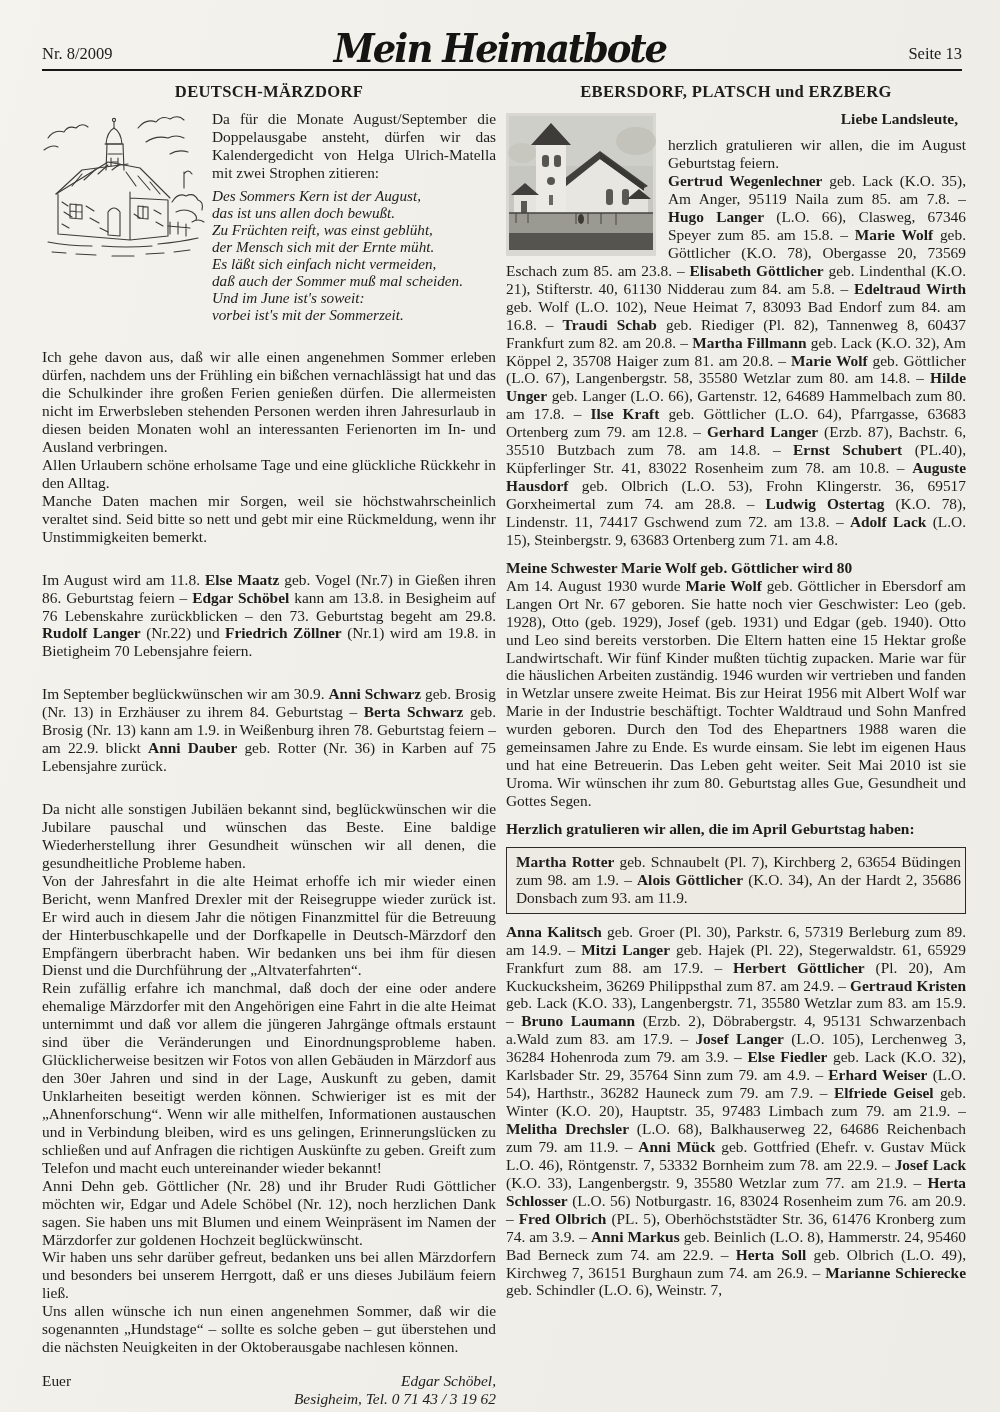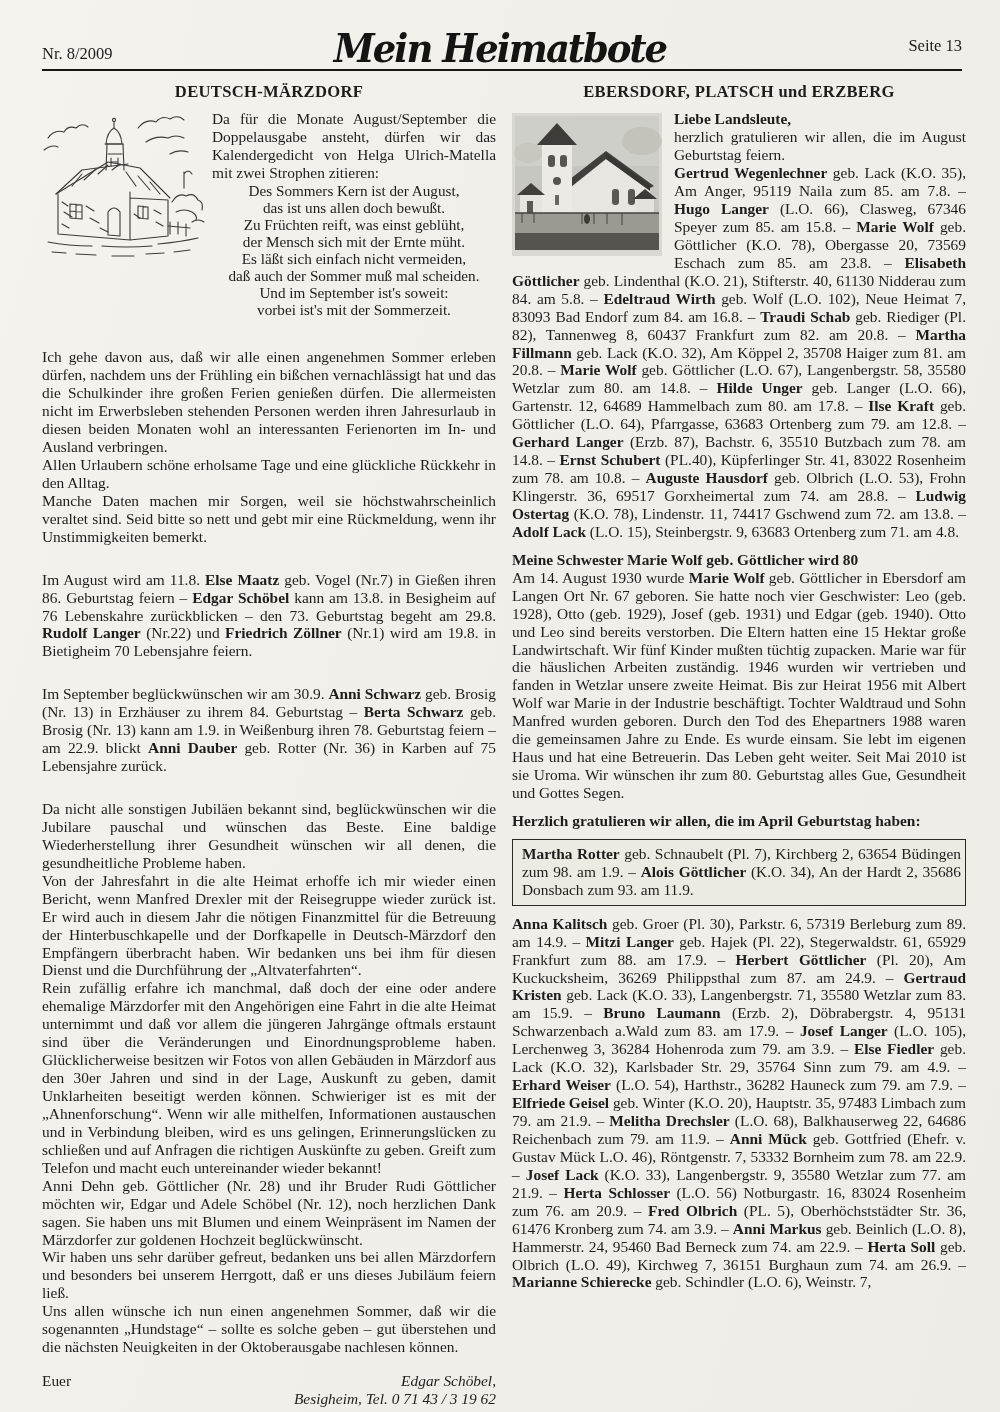--- a/index.html
+++ b/index.html
@@ -16,50 +16,51 @@
   .masthead{
     position:absolute;top:26px;left:0;right:0;
     text-align:center;
     font-family:"DejaVu Serif", serif;
     font-weight:bold;font-style:italic;
     font-size:37px;letter-spacing:-2px;
     transform:scaleY(1.04);
     color:#141412;
   }
   .issue{position:absolute;top:44px;left:42px;font-size:16.5px;}
-  .pageno{position:absolute;top:36px;right:38px;font-size:16.5px;}
+  .pageno{position:absolute;top:44px;right:38px;font-size:16.5px;}
   .rule{position:absolute;top:69px;left:42px;right:38px;border-top:2.2px solid #171715;}
   
   .cols{
     position:absolute;top:80px;left:42px;right:34px;
-    display:flex;gap:16px;
+    display:flex;gap:10px;
     font-size:15.4px;line-height:1.165;
   }
   .col-left{width:454px;flex:0 0 auto;}
   .col-right{flex:1 1 auto;min-width:0;}
   h2.colhead{
     margin:2px 0 9px 0;text-align:center;
     font-size:16.6px;font-weight:bold;letter-spacing:.3px;
   }
   p.just{margin:0;text-align:justify;}
   p.gap{margin-top:25px;}
   .clear{clear:both;}
   b{font-weight:bold;}
   
   .sketch-float{float:left;width:170px;height:213px;}
   .sketch-float svg{display:block;}
   .poem{
-    text-align:center;
+    margin-top:5px;
+    text-align:left;font-style:italic;
     font-size:15.2px;line-height:1.12;
   }
   .signature{margin-top:16px;display:flex;justify-content:space-between;align-items:flex-start;}
   .sig-right{text-align:right;font-style:italic;}
   
   .photo-float{float:left;width:150px;height:143px;margin:3px 12px 3px 0;}
-  .salutation{font-weight:bold;margin:0;}
+  .salutation{font-weight:bold;margin:8px;text-align:right;}
   .subhead{font-weight:bold;margin:10px 0 0 0;text-align:justify;}
   .box{
     border:1.6px solid #2b2a27;
     background:#eceae3;
     padding:5px 4px 6px 9px;
     margin:9px 0 9px 0;
   }
   .box p{margin:0;text-align:justify;}
 </style>
 </head>
@@ -122,21 +123,21 @@
 
       <p class="just">Da für die Monate August/September die Doppelausgabe ansteht, dürfen wir das Kalendergedicht von Helga Ulrich-Matella mit zwei Strophen zitieren:</p>
 
       <div class="poem">
         <div>Des Sommers Kern ist der August,</div>
         <div>das ist uns allen doch bewußt.</div>
         <div>Zu Früchten reift, was einst geblüht,</div>
         <div>der Mensch sich mit der Ernte müht.</div>
         <div>Es läßt sich einfach nicht vermeiden,</div>
         <div>daß auch der Sommer muß mal scheiden.</div>
-        <div>Und im September ist's soweit:</div>
+        <div>Und im June ist's soweit:</div>
         <div>vorbei ist's mit der Sommerzeit.</div>
       </div>
       <div class="clear"></div>
 
       <p class="just gap"><span>Ich gehe davon aus, daß wir alle einen angenehmen Sommer erleben dürfen, nachdem uns der Frühling ein bißchen vernachlässigt hat und das die Schulkinder ihre großen Ferien genießen dürfen. Die allermeisten nicht im Erwerbsleben stehenden Personen werden ihren Jahresurlaub in diesen beiden Monaten wohl an interessanten Ferienorten im In- und Ausland verbringen.</span></p>
       <p class="just"><span>Allen Urlaubern schöne erholsame Tage und eine glückliche Rückkehr in den Alltag.</span></p>
       <p class="just"><span>Manche Daten machen mir Sorgen, weil sie höchstwahrscheinlich veraltet sind. Seid bitte so nett und gebt mir eine Rückmeldung, wenn ihr Unstimmigkeiten bemerkt.</span></p>
       <p class="just gap"><span>Im August wird am 11.8. </span><b>Else Maatz</b><span> geb. Vogel (Nr.7) in Gießen ihren 86. Geburtstag feiern – </span><b>Edgar Schöbel</b><span> kann am 13.8. in Besigheim auf 76 Lebenskahre zurückblicken – den 73. Geburtstag begeht am 29.8. </span><b>Rudolf Langer</b><span> (Nr.22) und </span><b>Friedrich Zöllner</b><span> (Nr.1) wird am 19.8. in Bietigheim 70 Lebensjahre feiern.</span></p>
       <p class="just gap"><span>Im September beglückwünschen wir am 30.9. </span><b>Anni Schwarz</b><span> geb. Brosig (Nr. 13) in Erzhäuser zu ihrem 84. Geburtstag – </span><b>Berta Schwarz</b><span> geb. Brosig (Nr. 13) kann am 1.9. in Weißenburg ihren 78. Geburtstag feiern – am 22.9. blickt </span><b>Anni Dauber</b><span> geb. Rotter (Nr. 36) in Karben auf 75 Lebensjahre zurück.</span></p>
       <p class="just gap"><span>Da nicht alle sonstigen Jubiläen bekannt sind, beglückwünschen wir die Jubilare pauschal und wünschen das Beste. Eine baldige Wiederherstellung ihrer Gesundheit wünschen wir all denen, die gesundheitliche Probleme haben.</span></p>

